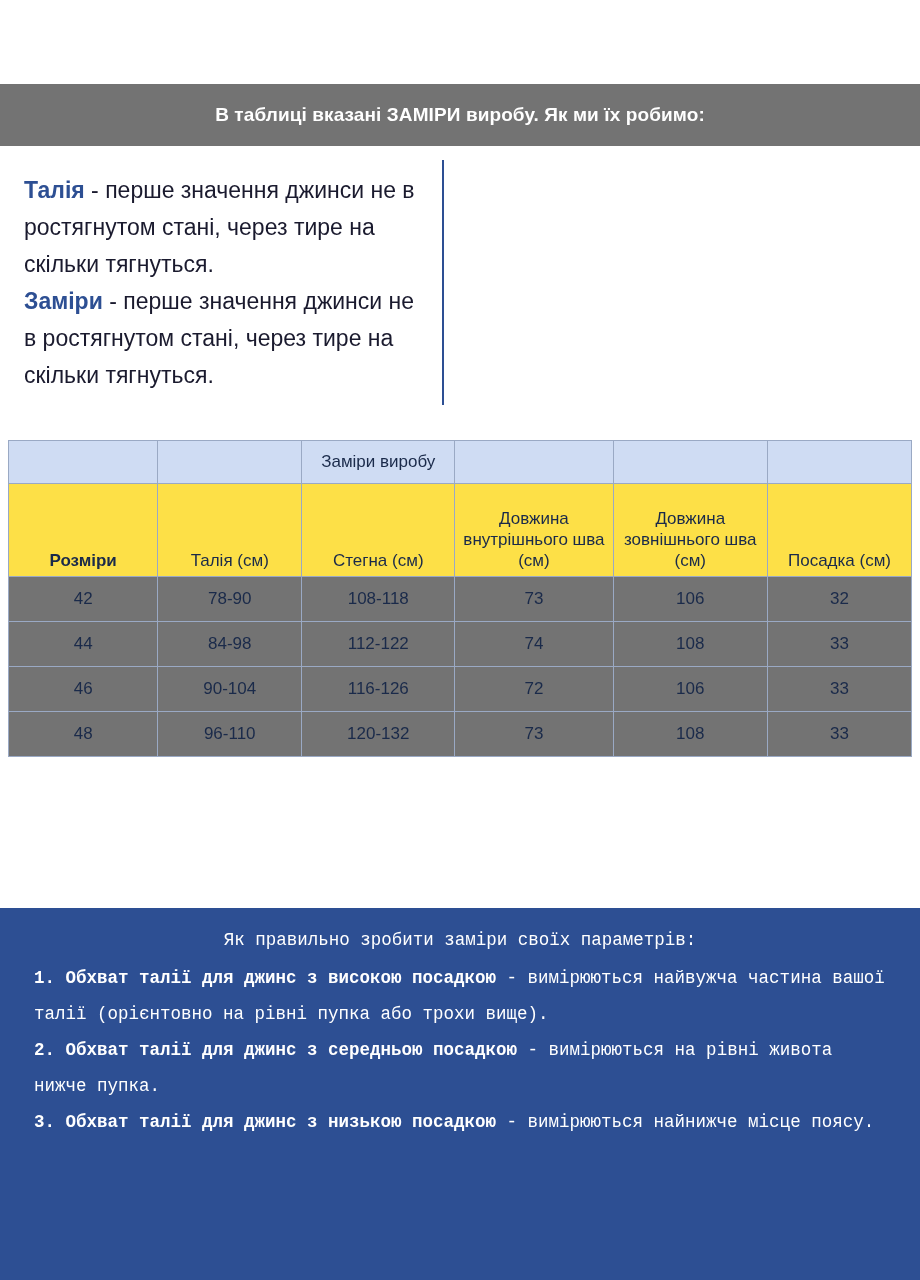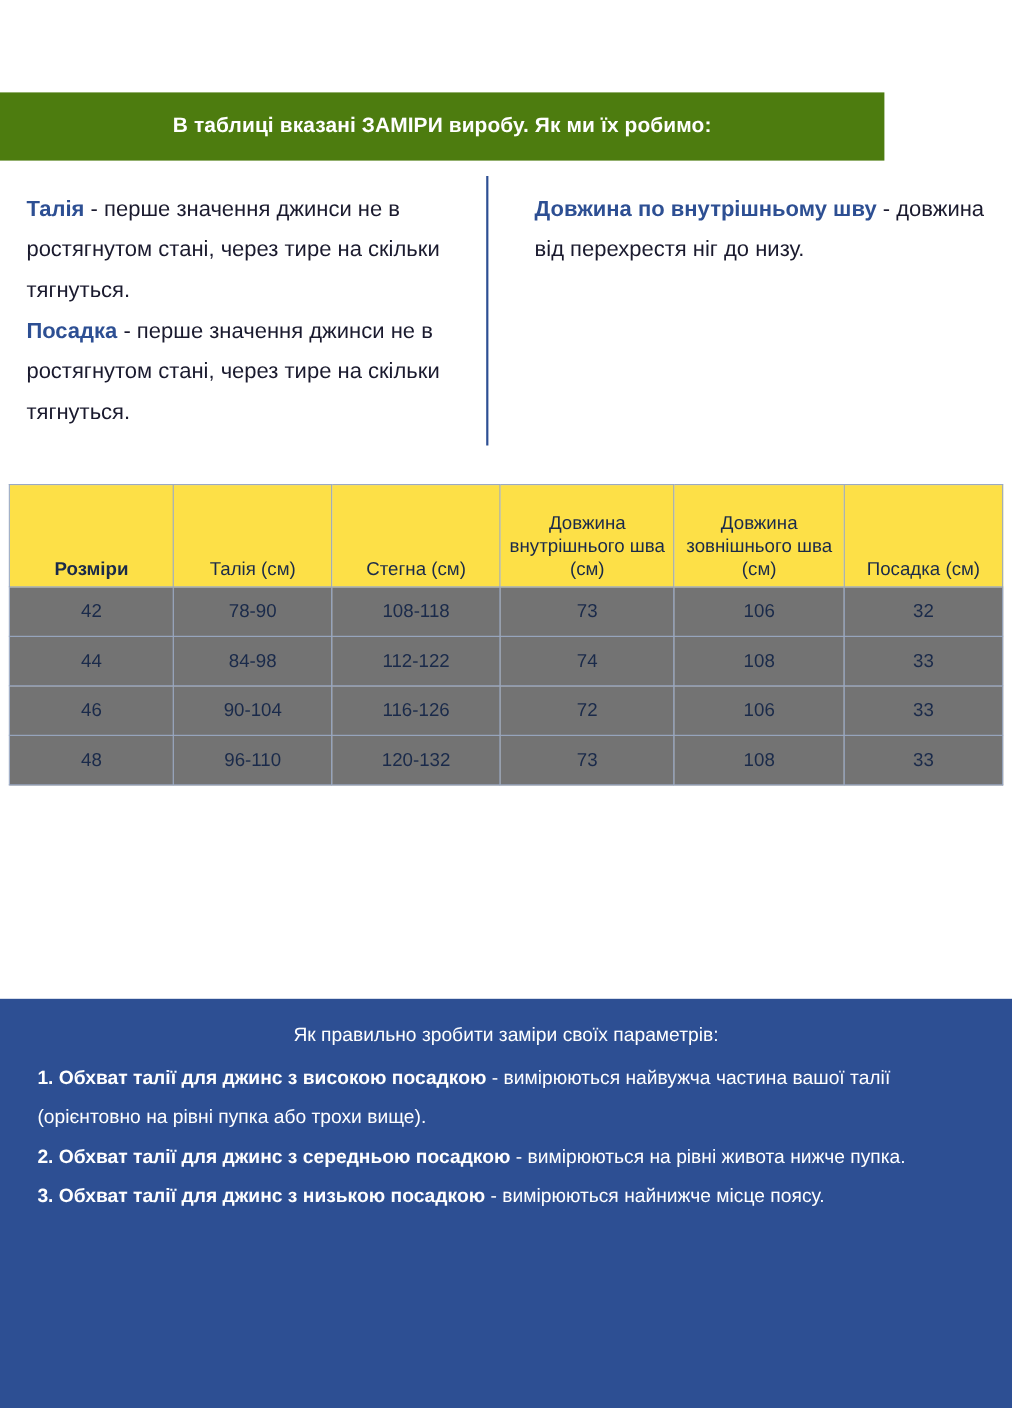--- a/index.html
+++ b/index.html
@@ -14,23 +14,23 @@
     color: #1d3c78;
     position: relative;
     overflow: hidden;
   }
 
   
   .top-banner {
     position: absolute;
     left: 0;
     top: 84px;
-    width: 804px;
+    width: 920px;
     height: 62px;
-    background: #4d7c0f;
+    background: #737373;
     display: flex;
     align-items: center;
     justify-content: center;
   }
   .top-banner-title {
     color: #ffffff;
     font-size: 19px;
     font-weight: bold;
     letter-spacing: .1px;
   }
@@ -50,21 +50,21 @@
   }
   .explain-col.left {
     width: 444px;
     border-right: 2px solid #2d4f93;
   }
   .explain-col.right {
     width: 476px;
     padding-left: 42px;
   }
   .para {
-    font-size: 20px;
+    font-size: 23px;
     line-height: 37px;
     color: #1a1a2e;
     margin: 0 0 0 0;
   }
   .para + .para {
     margin-top: 0;
   }
   .term {
     color: #2d4f93;
     font-weight: bold;
@@ -121,20 +121,21 @@
   .bottom-banner {
     position: absolute;
     left: 0;
     top: 908px;
     width: 920px;
     height: 372px;
     background: #2d4f93;
     box-sizing: border-box;
     padding: 22px 34px 0 34px;
     color: #ffffff;
+    font-family: Liberation Mono, monospace;
   }
   .bottom-title {
     text-align: center;
     font-size: 17.5px;
     margin-bottom: 10px;
   }
   .bottom-para {
     font-size: 17.5px;
     line-height: 36px;
     margin: 0;
@@ -149,33 +150,38 @@
 <div class="top-banner">
   <div class="top-banner-title">В таблиці вказані ЗАМІРИ виробу. Як ми їх робимо:</div>
 </div>
 
 <div class="explain">
   <div class="explain-col left">
     <p class="para">
       <span class="term">Талія</span><span> - перше значення джинси не в ростягнутом стані, через тире на скільки тягнуться.</span>
     </p>
     <p class="para">
-      <span class="term">Посадка</span><span> - перше значення джинси не в ростягнутом стані, через тире на скільки тягнуться.</span>
+      <span class="term">Заміри</span><span> - перше значення джинси не в ростягнутом стані, через тире на скільки тягнуться.</span>
     </p>
   </div>
   <div class="explain-col right">
-    <p class="para">
-      <span class="term">Довжина по внутрішньому шву</span><span> - довжина від перехрестя ніг до низу.</span>
-    </p>
   </div>
 </div>
 
 <div class="table-wrap">
   <table class="size-table">
     <tbody>
+      <tr class="hdr-row">
+        <td class="col-size hdr-blank"></td>
+        <td class="col-waist hdr-blank"></td>
+        <td class="col-hips">Заміри виробу</td>
+        <td class="col-inseam hdr-blank"></td>
+        <td class="col-outseam hdr-blank"></td>
+        <td class="col-rise hdr-blank"></td>
+      </tr>
       <tr class="hdr-row2">
         <td class="col-size bold-h">Розміри</td>
         <td class="col-waist">Талія (см)</td>
         <td class="col-hips">Стегна (см)</td>
         <td class="col-inseam">Довжина внутрішнього шва (см)</td>
         <td class="col-outseam">Довжина зовнішнього шва (см)</td>
         <td class="col-rise">Посадка (см)</td>
       </tr>
 
       <tr class="body-row">

